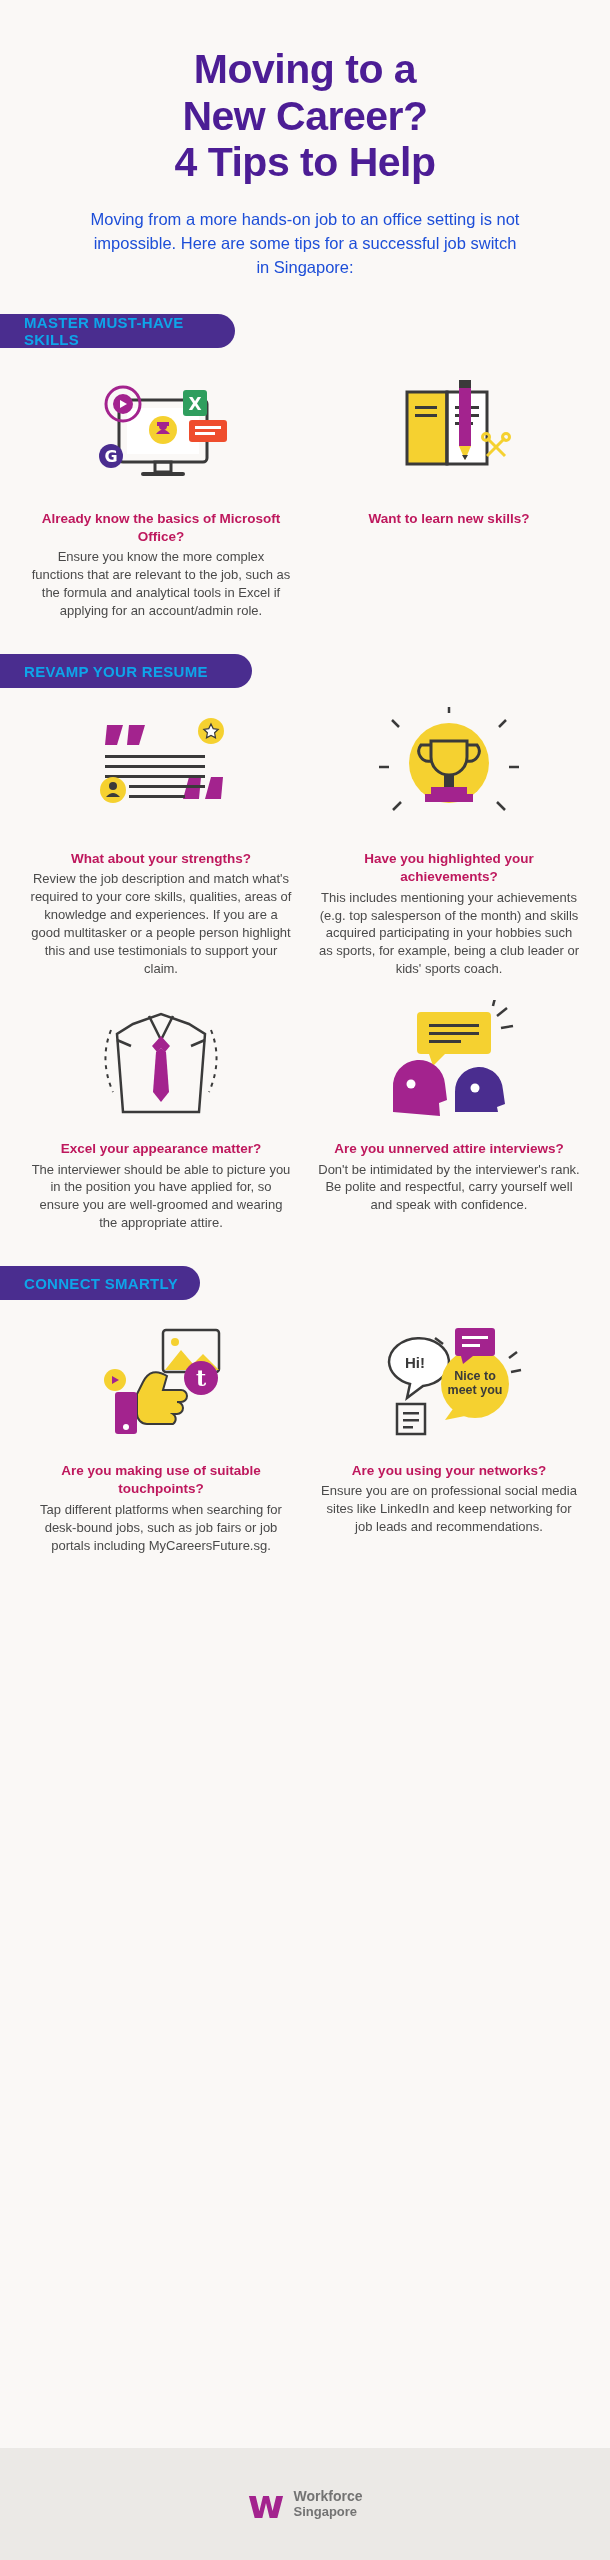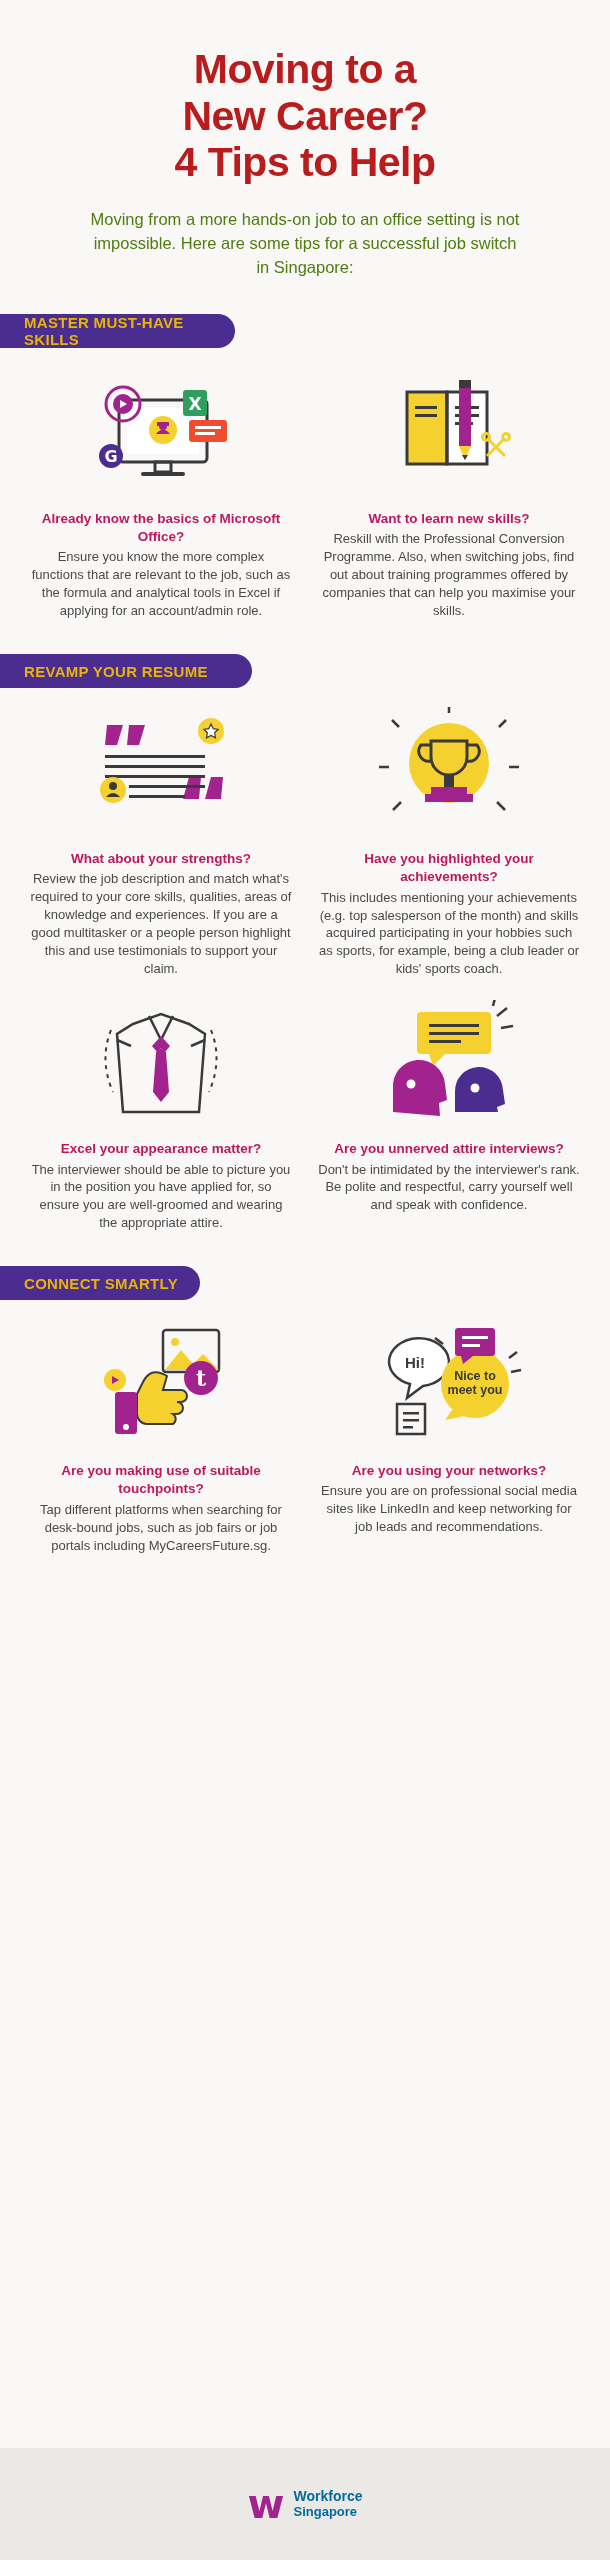--- a/index.html
+++ b/index.html
@@ -24,38 +24,38 @@
 
   
   .header {
     padding: 46px 40px 0 40px;
     text-align: center;
   }
   .title {
     font-size: 41px;
     line-height: 1.14;
     font-weight: bold;
-    color: #b91c1c;
+    color: #4c1d95;
     letter-spacing: -0.5px;
     margin: 0;
   }
   .subtitle {
     margin: 22px auto 0 auto;
     font-size: 16.5px;
     line-height: 1.45;
-    color: #4d7c0f;
+    color: #1d4ed8;
     max-width: 430px;
   }
 
   
   .section-bar {
     margin-top: 34px;
     height: 34px;
     background: #4a2d8f;
-    color: #eab308;
+    color: #0ea5e9;
     font-size: 15px;
     font-weight: bold;
     letter-spacing: 0.3px;
     display: flex;
     align-items: center;
     padding-left: 24px;
     border-top-right-radius: 17px;
     border-bottom-right-radius: 17px;
     width: 235px;
     box-sizing: border-box;
@@ -115,21 +115,21 @@
   }
   .logo-mark {
     color: #a3238e;
     font-size: 40px;
     font-weight: bold;
     font-family: "DejaVu Sans", sans-serif;
     line-height: 1;
   }
   .logo-text {
     text-align: left;
-    color: #0369a1;
+    color: #737373;
     font-size: 14px;
     font-weight: bold;
     line-height: 1.15;
   }
   .logo-text .l2 { font-weight: bold; font-size: 13px; }
   svg { display: block; }
 </style>
 </head>
 <body>
 
@@ -191,21 +191,20 @@
           </g>
           <g stroke="#f5d130" stroke-width="3" fill="none">
             <line x1="128" y1="66" x2="146" y2="84"></line>
             <line x1="146" y1="66" x2="128" y2="84"></line>
             <circle cx="127" cy="65" r="3.5"></circle>
             <circle cx="147" cy="65" r="3.5"></circle>
           </g>
         </svg>
       </div>
       <div class="tip-heading">Want to learn new skills?</div>
-      <div class="tip-body">Reskill with the Professional Conversion Programme. Also, when switching jobs, find out about training programmes offered by companies that can help you maximise your skills.</div>
     </div>
   </div>
 
   <div class="section-bar wide">REVAMP YOUR RESUME</div>
   <div class="tips">
     <div class="tip">
       <div class="art">
         <svg width="180" height="130" viewBox="0 0 180 130">
           <g fill="#a3238e">
             <path d="M36 18 h16 l-6 20 h-12 z"></path>

